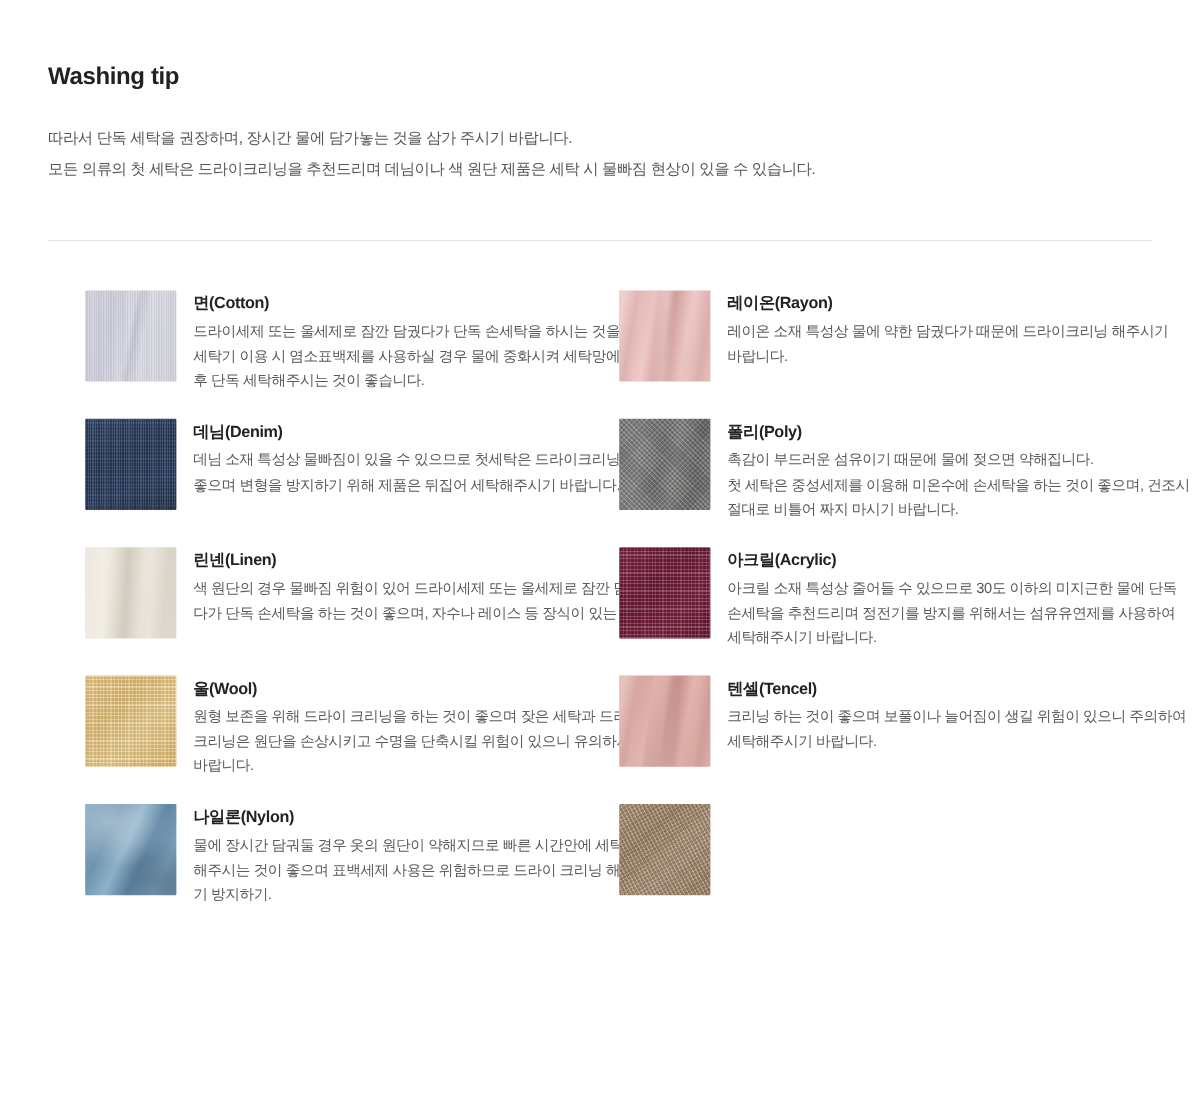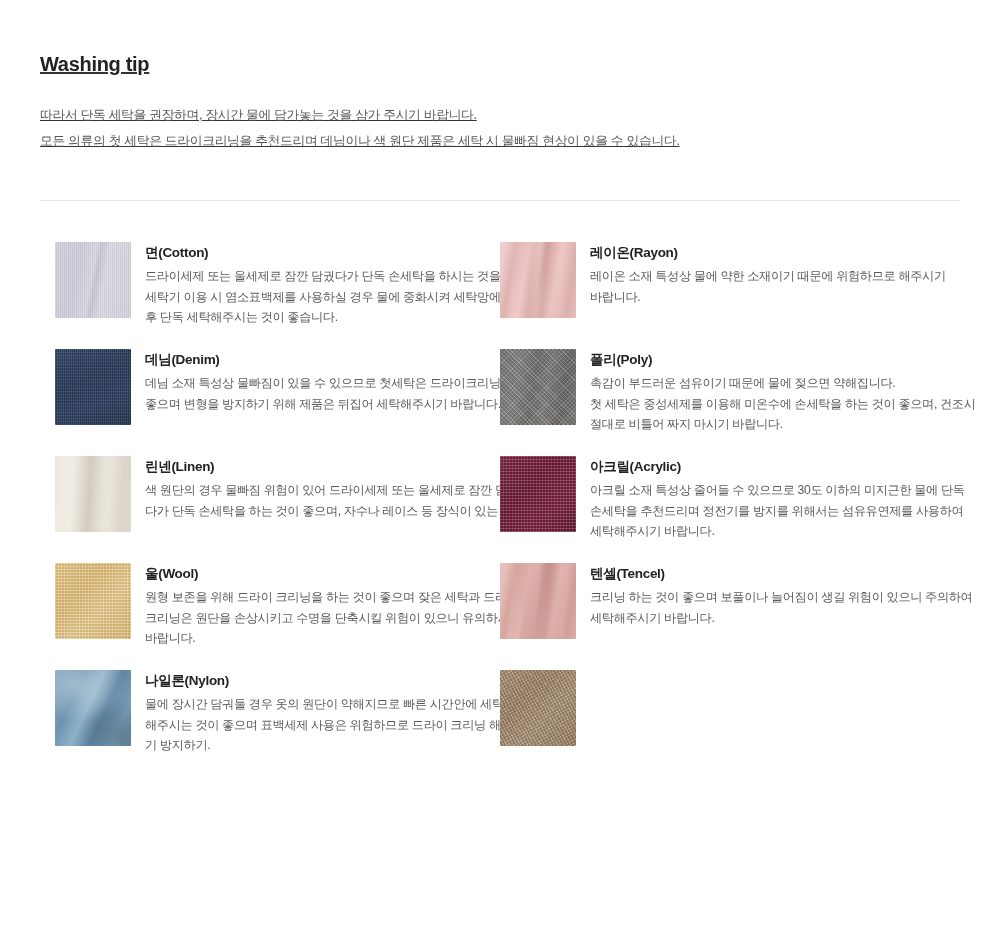--- a/index.html
+++ b/index.html
@@ -21,21 +21,20 @@
     position: relative;
     width: 1000px;
     height: 930px;
     box-sizing: border-box;
     padding: 0;
   }
 
   
   .header {
     padding: 52px 40px 0 40px;
-    text-decoration: underline;
   }
   .page-title {
     font-size: 20px;
     font-weight: 700;
     letter-spacing: -0.3px;
     color: #222222;
     margin: 0 0 26px 0;
     line-height: 1.2;
   }
   .intro-line {
@@ -58,21 +57,21 @@
     top: 200px;
     width: 920px;
     height: 1px;
     background: #e3e3e3;
   }
 
   
   .materials {
     position: absolute;
     top: 242px;
-    left: 0;
+    left: 16px;
     width: 808px;
     display: grid;
     grid-template-columns: 445px 445px;
     column-gap: 0px;
     padding-left: 55px;
     box-sizing: border-box;
   }
 
   .material {
     display: flex;
@@ -201,21 +200,21 @@
       </div>
     </div>
 
     <div class="material">
       <div class="swatch sw-rayon">
           <span class="tex tex-drape"></span>
         </div>
       <div class="mat-text">
         <p class="mat-name">레이온(Rayon)</p>
         <p class="mat-desc">
-          <span class="ln">레이온 소재 특성상 물에 약한 소재이기 때문에 위험하므로 해주시기</span>
+          <span class="ln">레이온 소재 특성상 물에 약한 담궜다가 때문에 드라이크리닝 해주시기</span>
           <span class="ln">바랍니다.</span>
         </p>
       </div>
     </div>
 
     <div class="material">
       <div class="swatch sw-denim">
           <span class="tex tex-denimgrain"></span>
         </div>
       <div class="mat-text">

